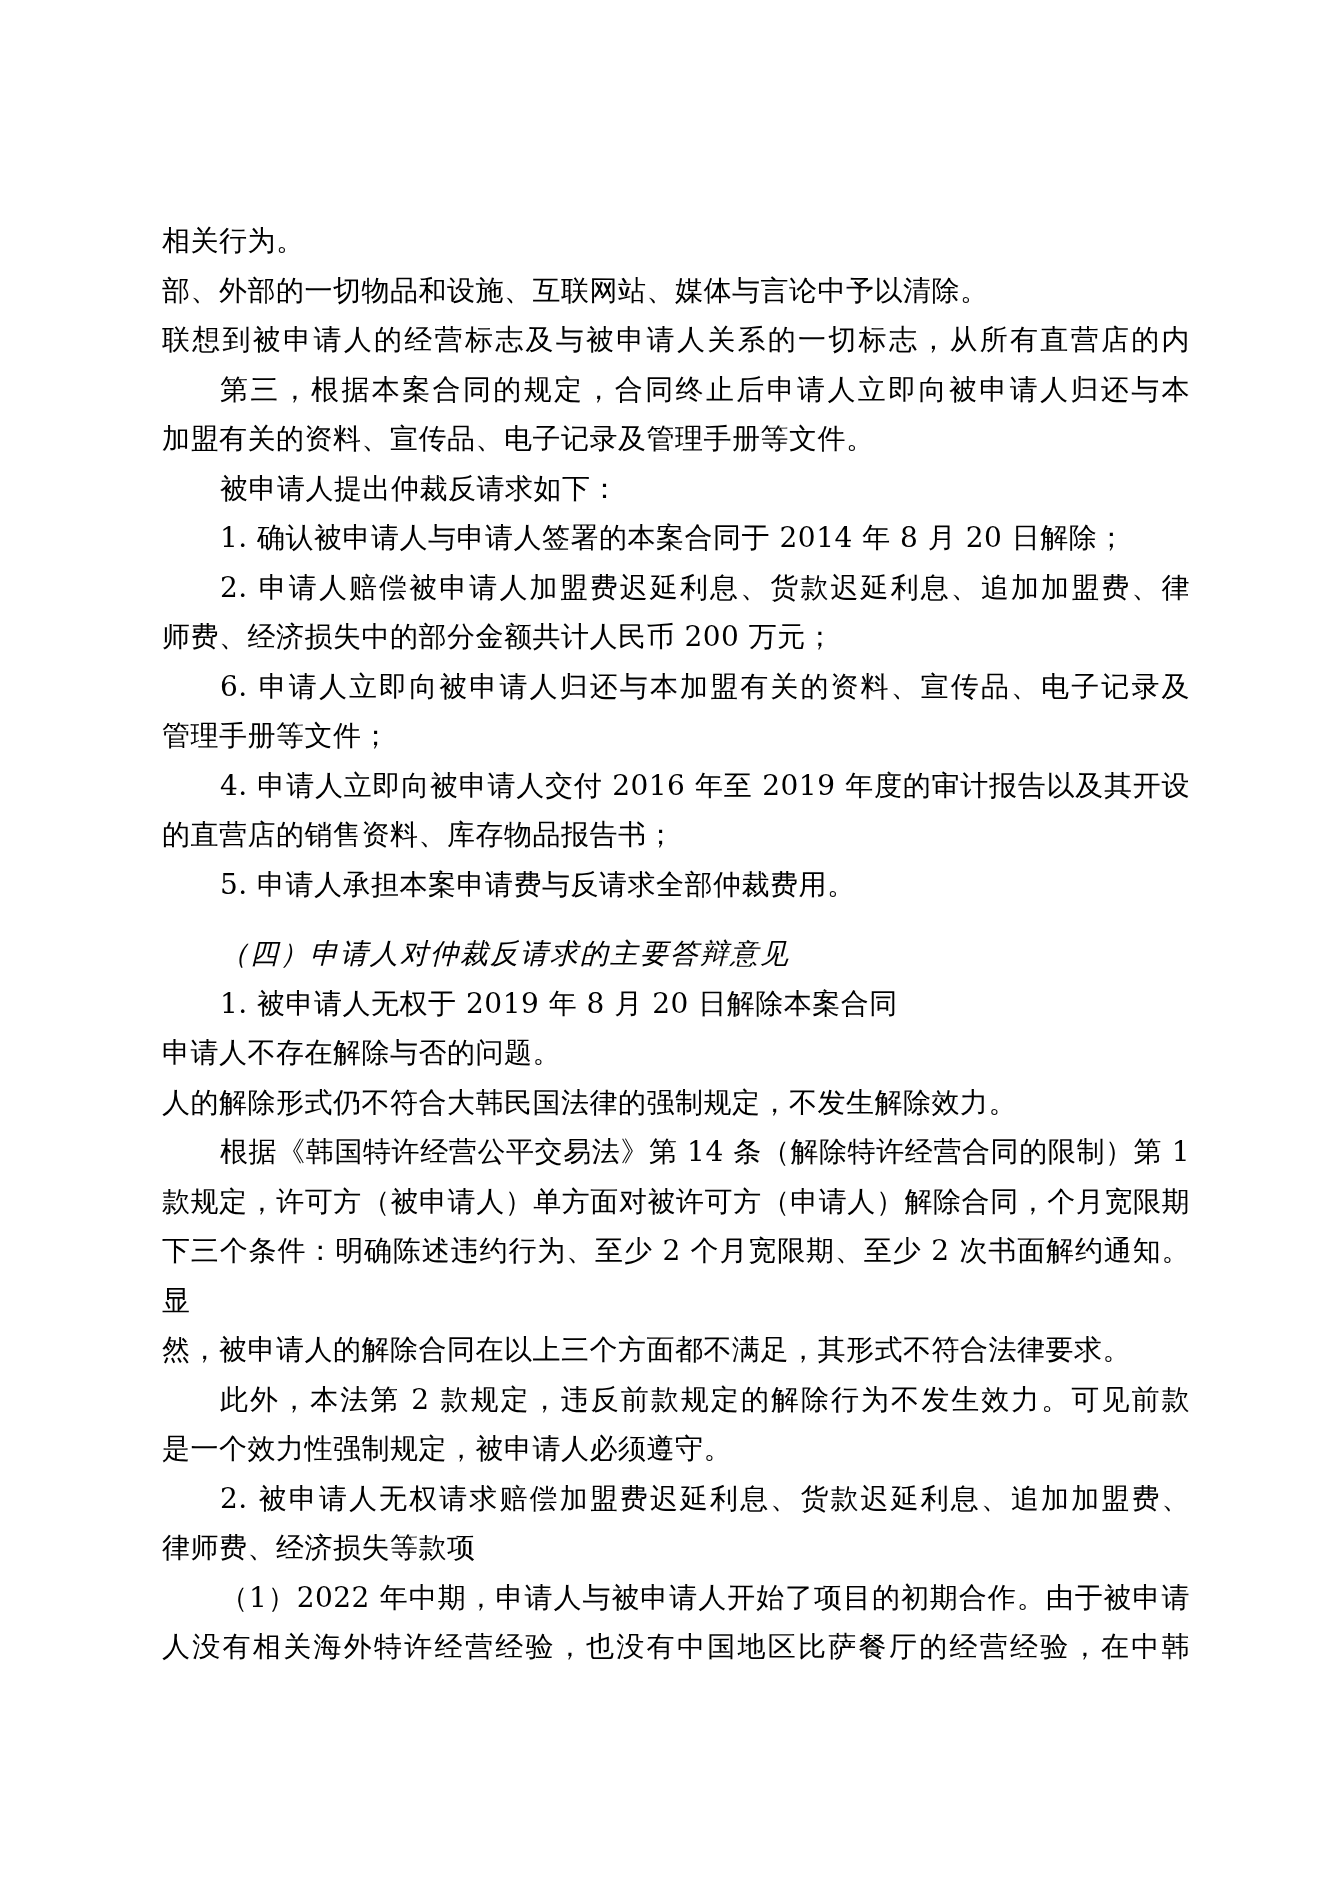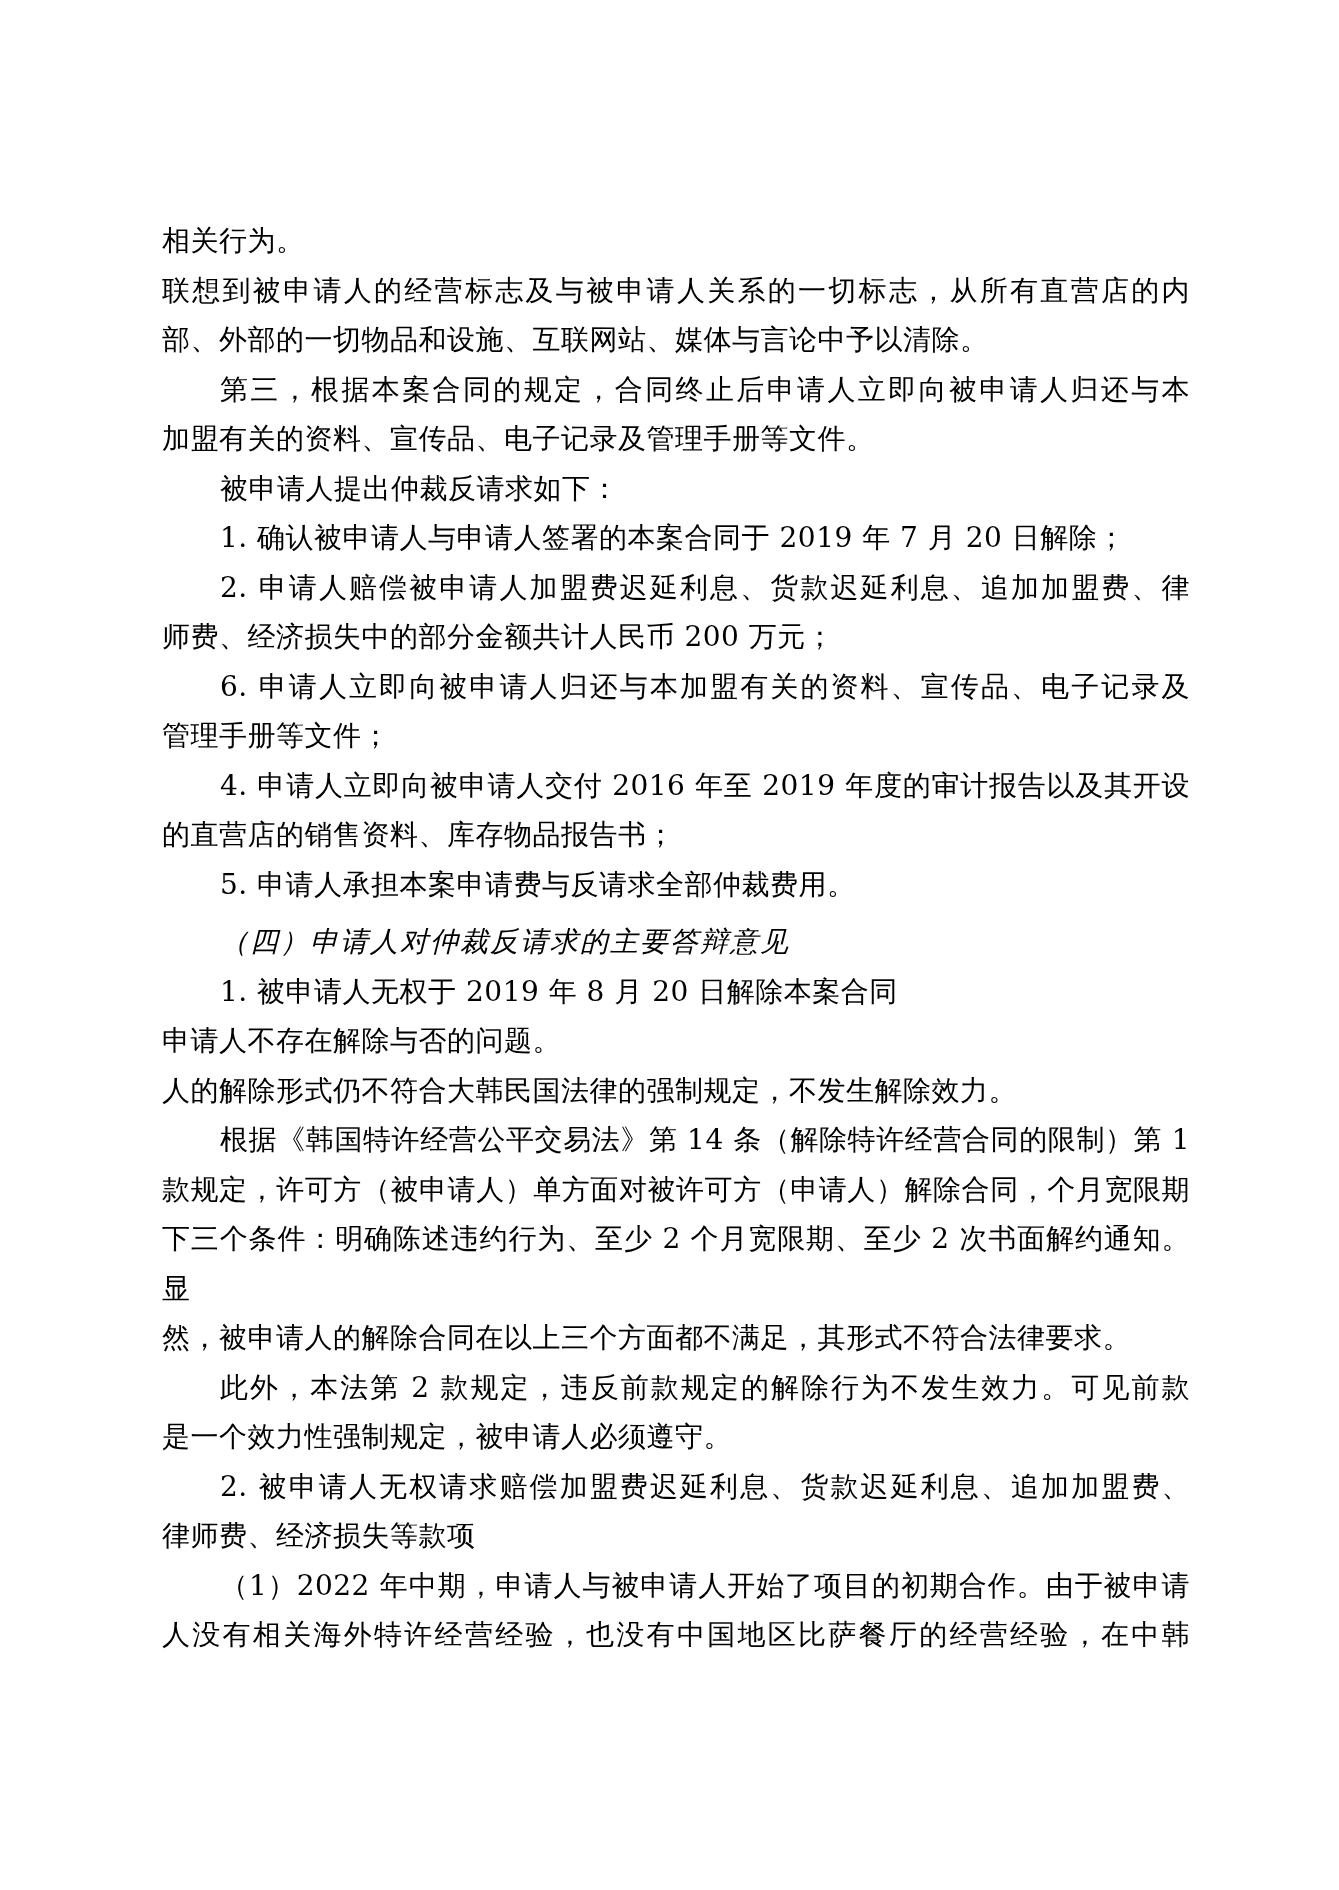--- a/index.html
+++ b/index.html
@@ -35,36 +35,36 @@
   }
   .line.indent {
     padding-left: 58px;
   }
   .line.justify {
     text-align: justify;
     text-align-last: justify;
   }
   .line.kaiti {
     font-style: italic;
-    margin-top: 8px;
+    margin-top: 20px;
     letter-spacing: 2px;
   }
 </style>
 </head>
 <body>
 
 <main class="page">
   <div class="text-block" id="text-block">
       <div class="line">相关行为。</div>
+      <div class="line">部、外部的一切物品和设施、互联网站、媒体与言论中予以清除。</div>
       <div class="line justify">联想到被申请人的经营标志及与被申请人关系的一切标志，从所有直营店的内</div>
-      <div class="line">部、外部的一切物品和设施、互联网站、媒体与言论中予以清除。</div>
       <div class="line indent justify">第三，根据本案合同的规定，合同终止后申请人立即向被申请人归还与本</div>
       <div class="line">加盟有关的资料、宣传品、电子记录及管理手册等文件。</div>
       <div class="line indent">被申请人提出仲裁反请求如下：</div>
-      <div class="line indent">1. 确认被申请人与申请人签署的本案合同于 2019 年 7 月 20 日解除；</div>
+      <div class="line indent">1. 确认被申请人与申请人签署的本案合同于 2014 年 8 月 20 日解除；</div>
       <div class="line indent justify">2. 申请人赔偿被申请人加盟费迟延利息、货款迟延利息、追加加盟费、律</div>
       <div class="line">师费、经济损失中的部分金额共计人民币 200 万元；</div>
       <div class="line indent justify">6. 申请人立即向被申请人归还与本加盟有关的资料、宣传品、电子记录及</div>
       <div class="line">管理手册等文件；</div>
       <div class="line indent justify">4. 申请人立即向被申请人交付 2016 年至 2019 年度的审计报告以及其开设</div>
       <div class="line">的直营店的销售资料、库存物品报告书；</div>
       <div class="line indent">5. 申请人承担本案申请费与反请求全部仲裁费用。</div>
       <div class="line indent kaiti">（四）申请人对仲裁反请求的主要答辩意见</div>
       <div class="line indent">1. 被申请人无权于 2019 年 8 月 20 日解除本案合同</div>
       <div class="line">申请人不存在解除与否的问题。</div>

